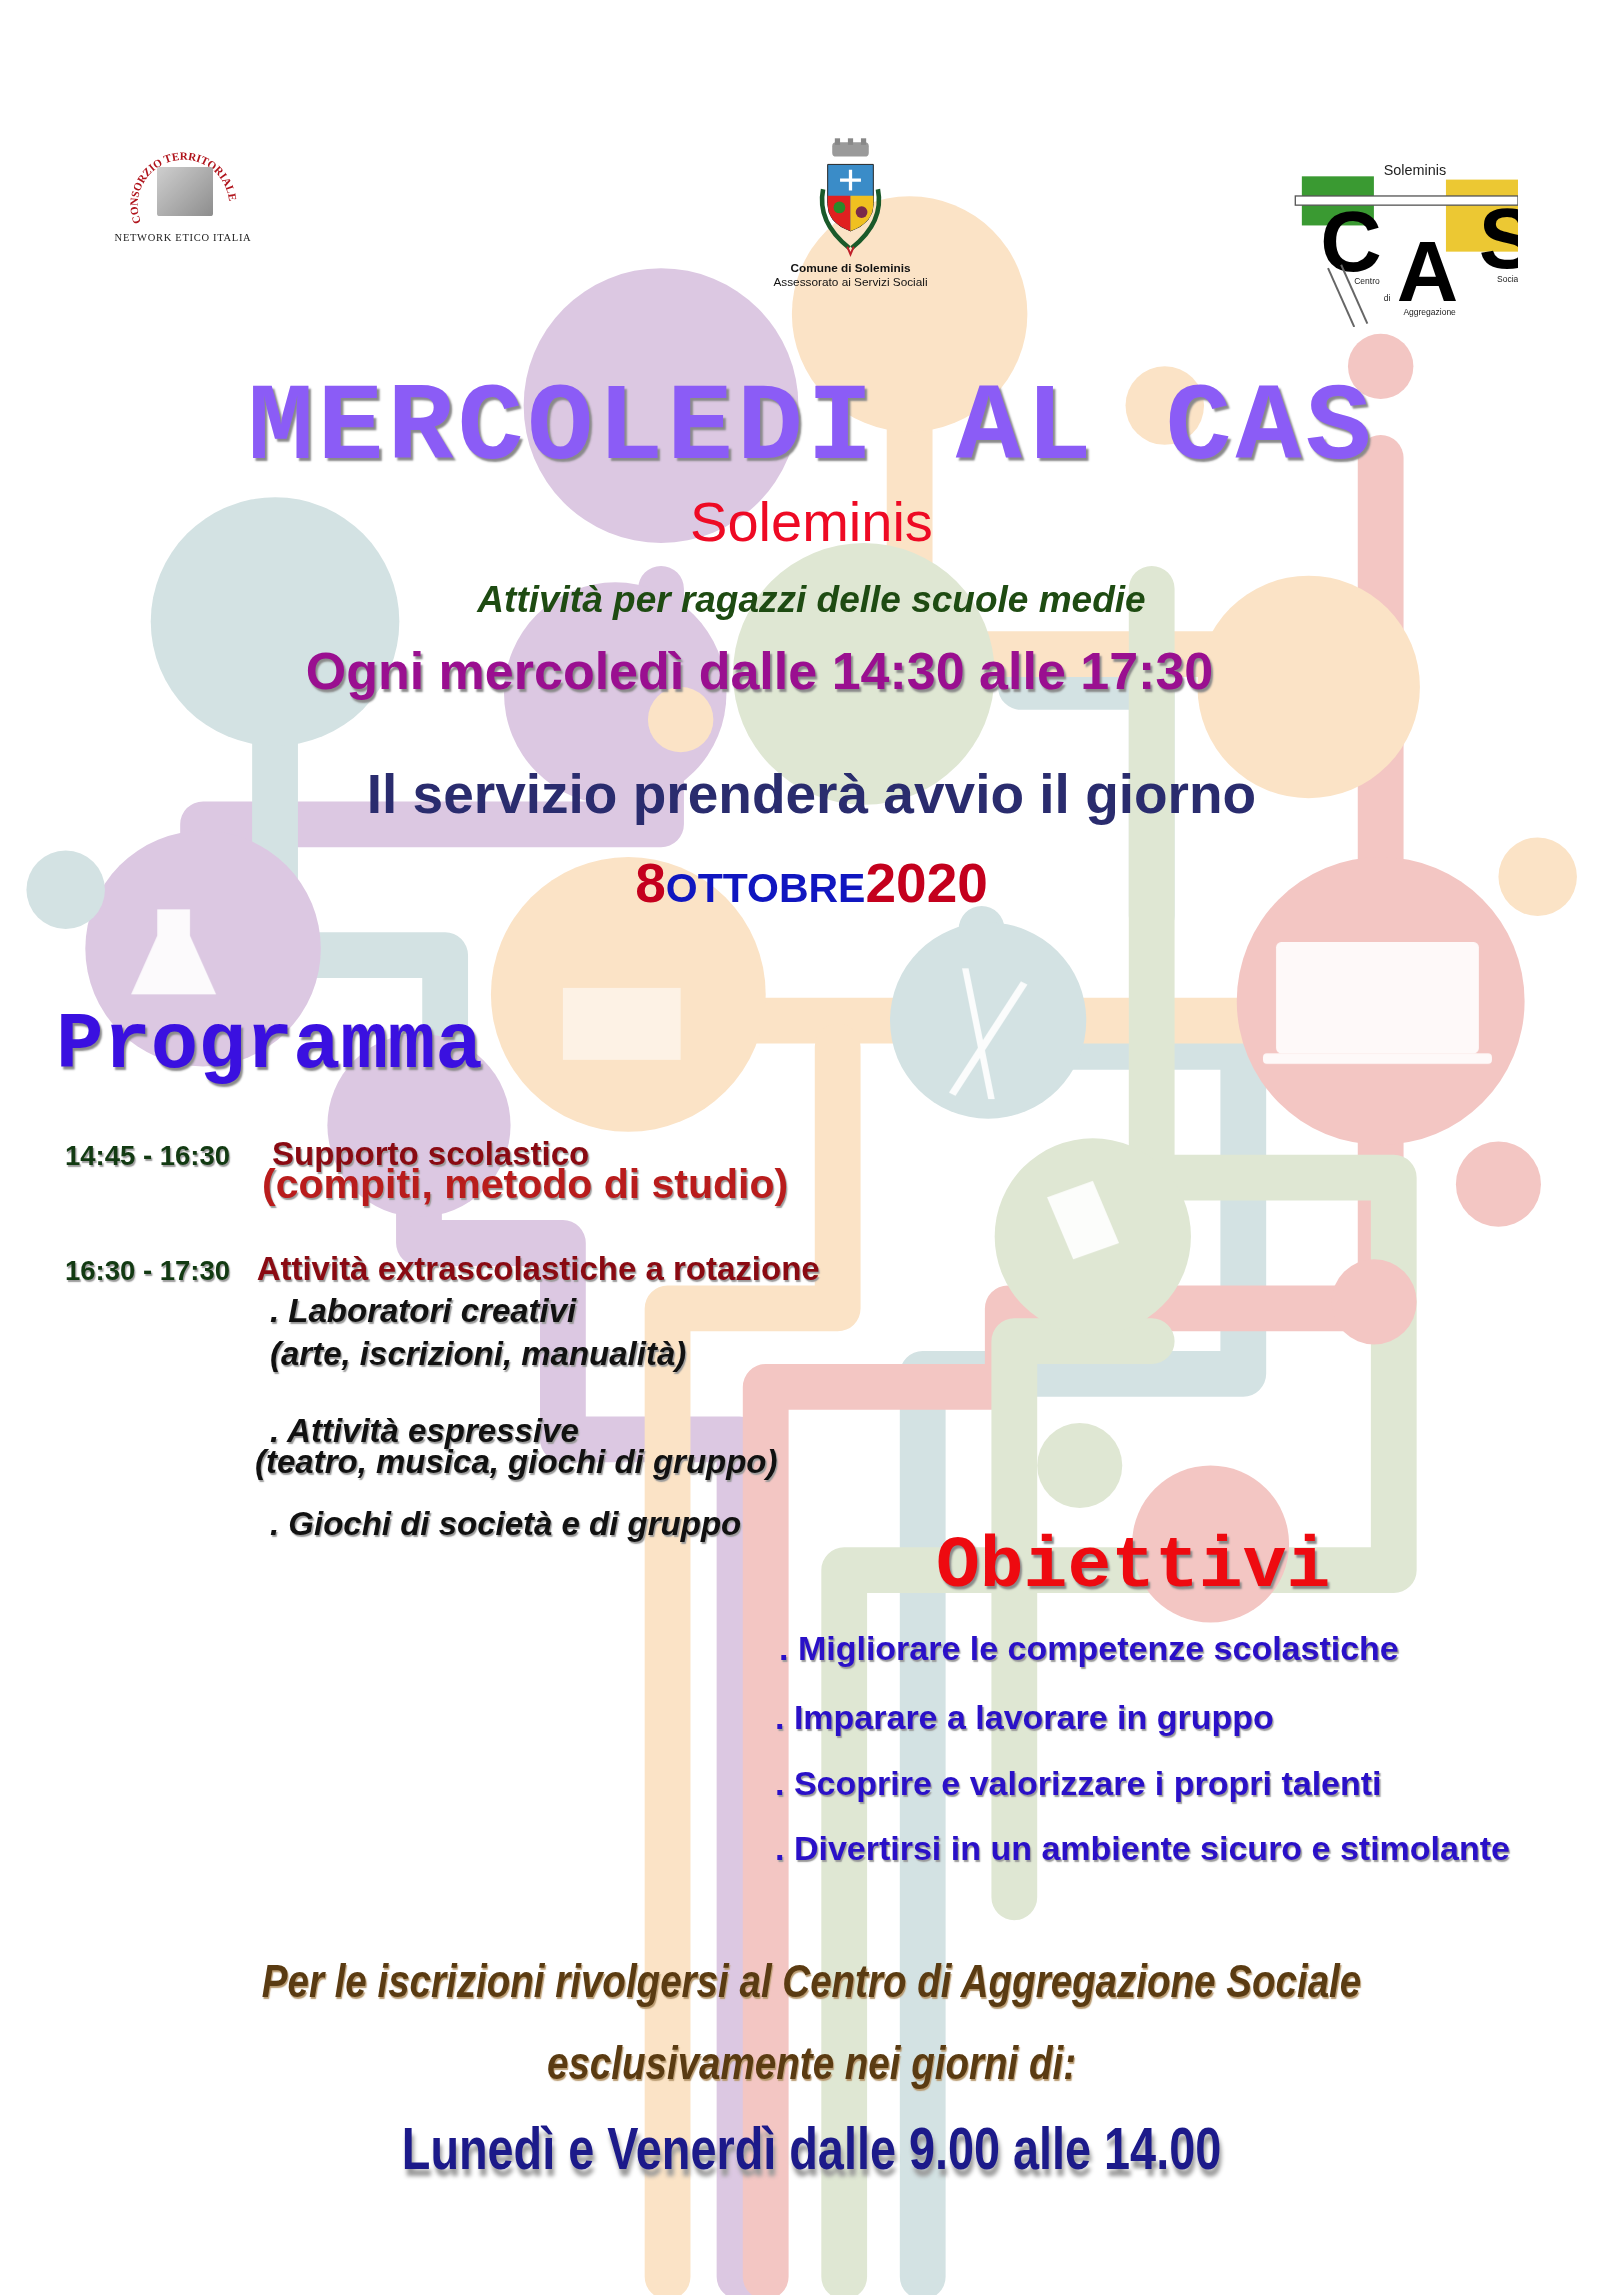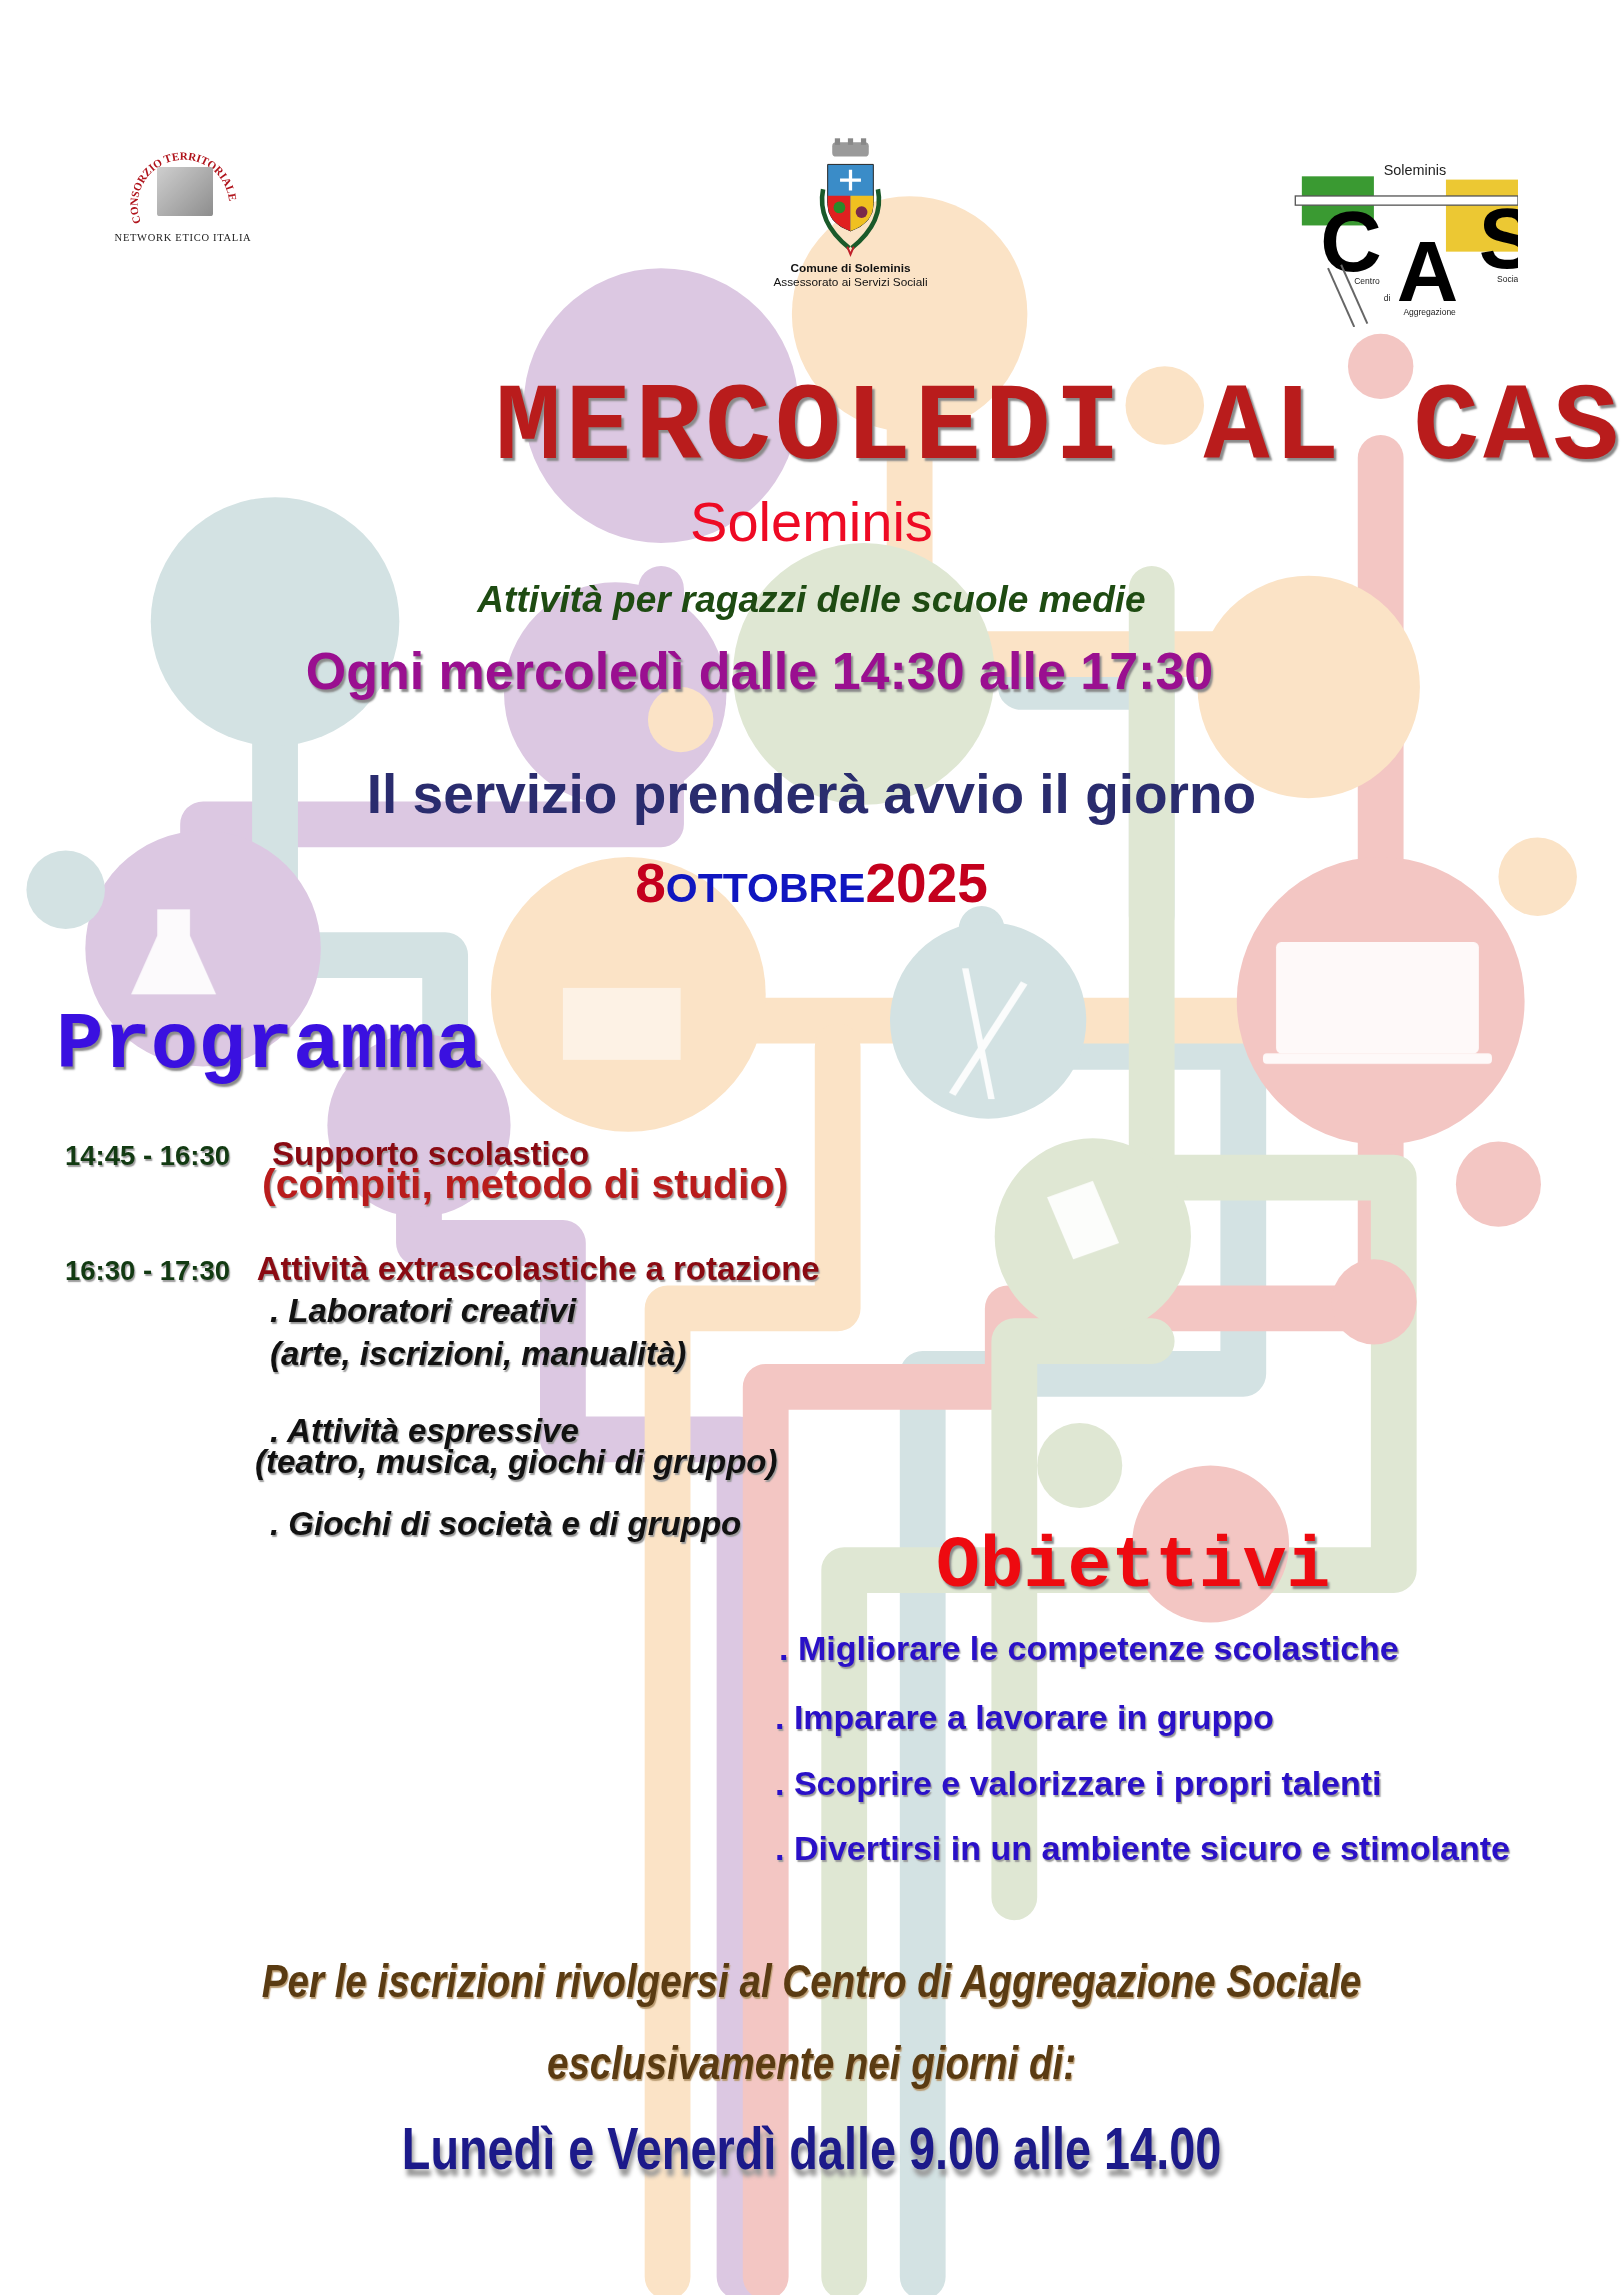--- a/index.html
+++ b/index.html
@@ -21,23 +21,23 @@
 
   .logo-comune { left: 746px; top: 137px; width: 209px; text-align: center; }
   .logo-comune .crest { width: 79px; height: 124px; margin: 0 auto; display: block; }
   .logo-comune .name { font-size: 11.8px; font-weight: bold; color: #111; }
   .logo-comune .dept { font-size: 11.8px; color: #111; }
 
   .logo-cas { left: 1256px; top: 137px; width: 262px; height: 190px; }
 
   
   .title-main {
-    left: 0; width: 1623px; top: 366px; text-align: right;
+    left: 0; width: 1623px; top: 366px; text-align: center;
     font-family: "Liberation Mono", monospace; font-weight: bold;
-    font-size: 110px; color: #b91c1c; letter-spacing: 3.9px;
+    font-size: 110px; color: #8b5cf6; letter-spacing: 3.9px;
     text-shadow: 2.6px 3.3px 2px #8a8a8a;
   }
   .title-main .gap { display: inline-block; width: 79px; }
   .subtitle-place { left: 0; width: 1623px; top: 489px; text-align: center; font-size: 56px; color: #ee0a24; }
   .target-line { left: 0; width: 1623px; top: 579px; text-align: center; font-size: 37px; color: #1e4b12; font-style: italic; font-weight: bold; }
   .schedule-line {
     left: 7px; width: 1623px; top: 641px; text-align: center; font-size: 52px; font-weight: bold; color: #9a0f90;
     padding-right: 118px; box-sizing: border-box; text-shadow: 2px 2.6px 2px #8a8a8a;
   }
   .start-line { left: 0; width: 1623px; top: 762px; text-align: center; font-size: 55px; font-weight: bold; color: #2a2c6e; }
@@ -180,21 +180,21 @@
 </div>
 
 <div class="layer title-main">
   <span>MERCOLEDI</span><span class="gap"></span><span>AL CAS</span>
 </div>
 <div class="layer subtitle-place">Soleminis</div>
 <div class="layer target-line">Attività per ragazzi delle scuole medie</div>
 <div class="layer schedule-line">Ogni mercoledì dalle 14:30 alle 17:30</div>
 <div class="layer start-line">Il servizio prenderà avvio il giorno</div>
 <div class="layer date-line">
-  <span class="day">8</span><span class="month">OTTOBRE</span><span class="year">2025</span>
+  <span class="day">8</span><span class="month">OTTOBRE</span><span class="year">2020</span>
 </div>
 
 <div class="layer section-head prog-title">Programma</div>
 
 <div class="layer" style="left:65px; top:1135px;">
   <span class="time">14:45 - 16:30</span>
   <span class="slot-title" style="margin-left:39px;">Supporto scolastico</span>
 </div>
 <div class="layer slot-desc" style="left:262px; top:1161px;">(compiti, metodo di studio)</div>
 

